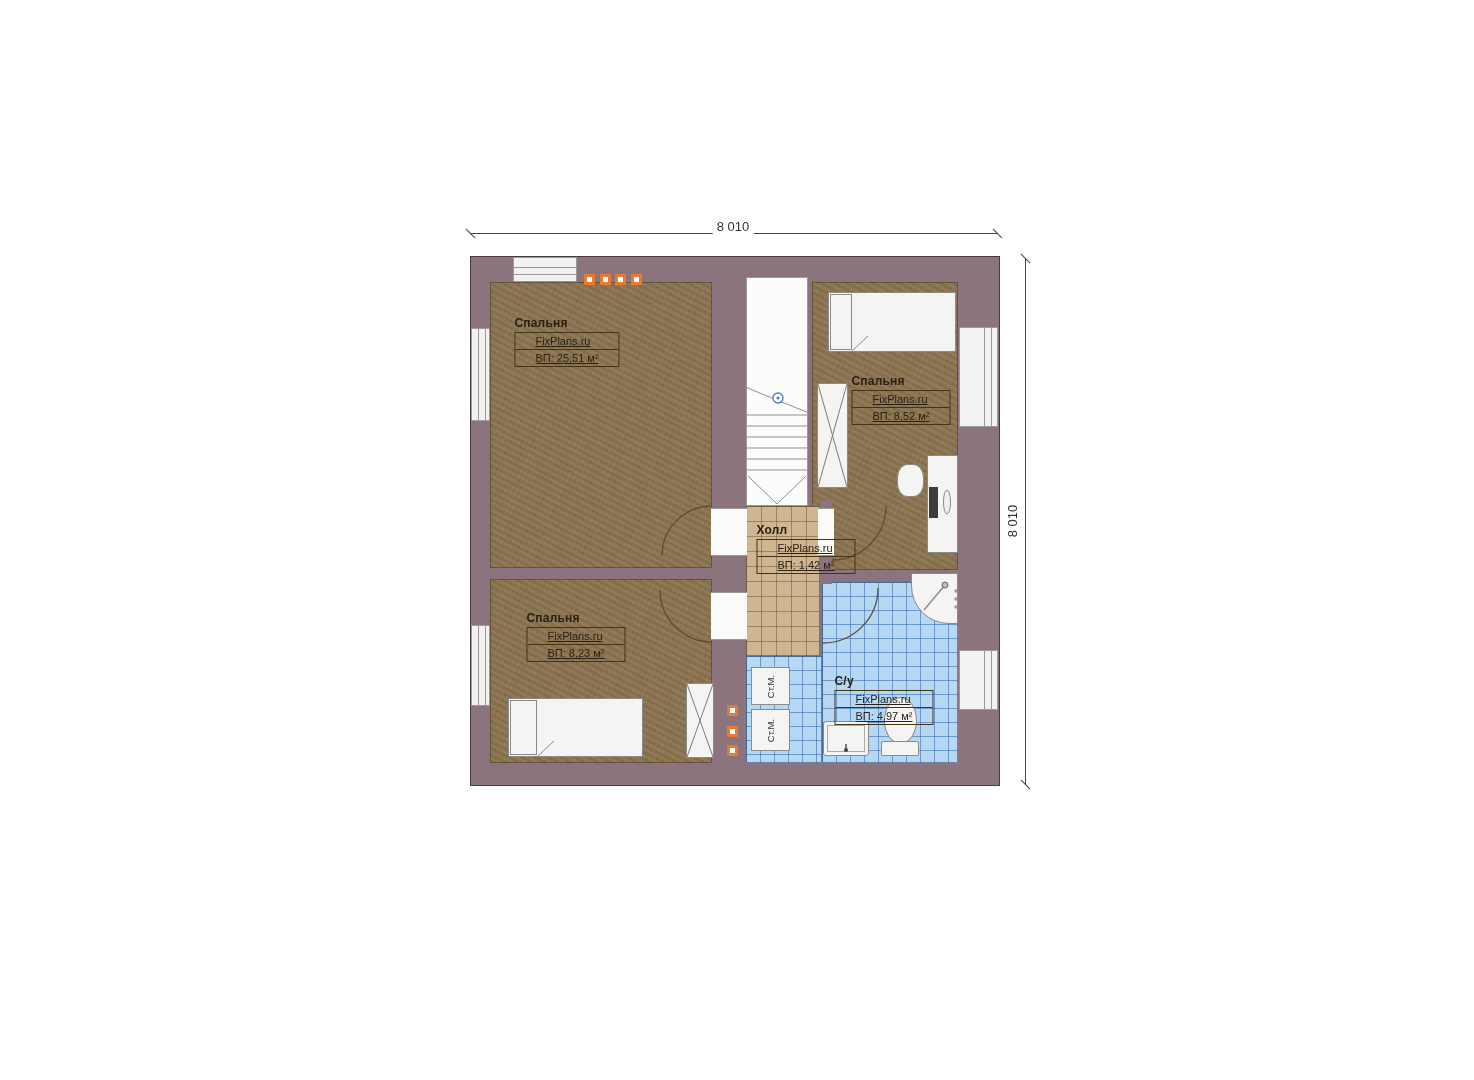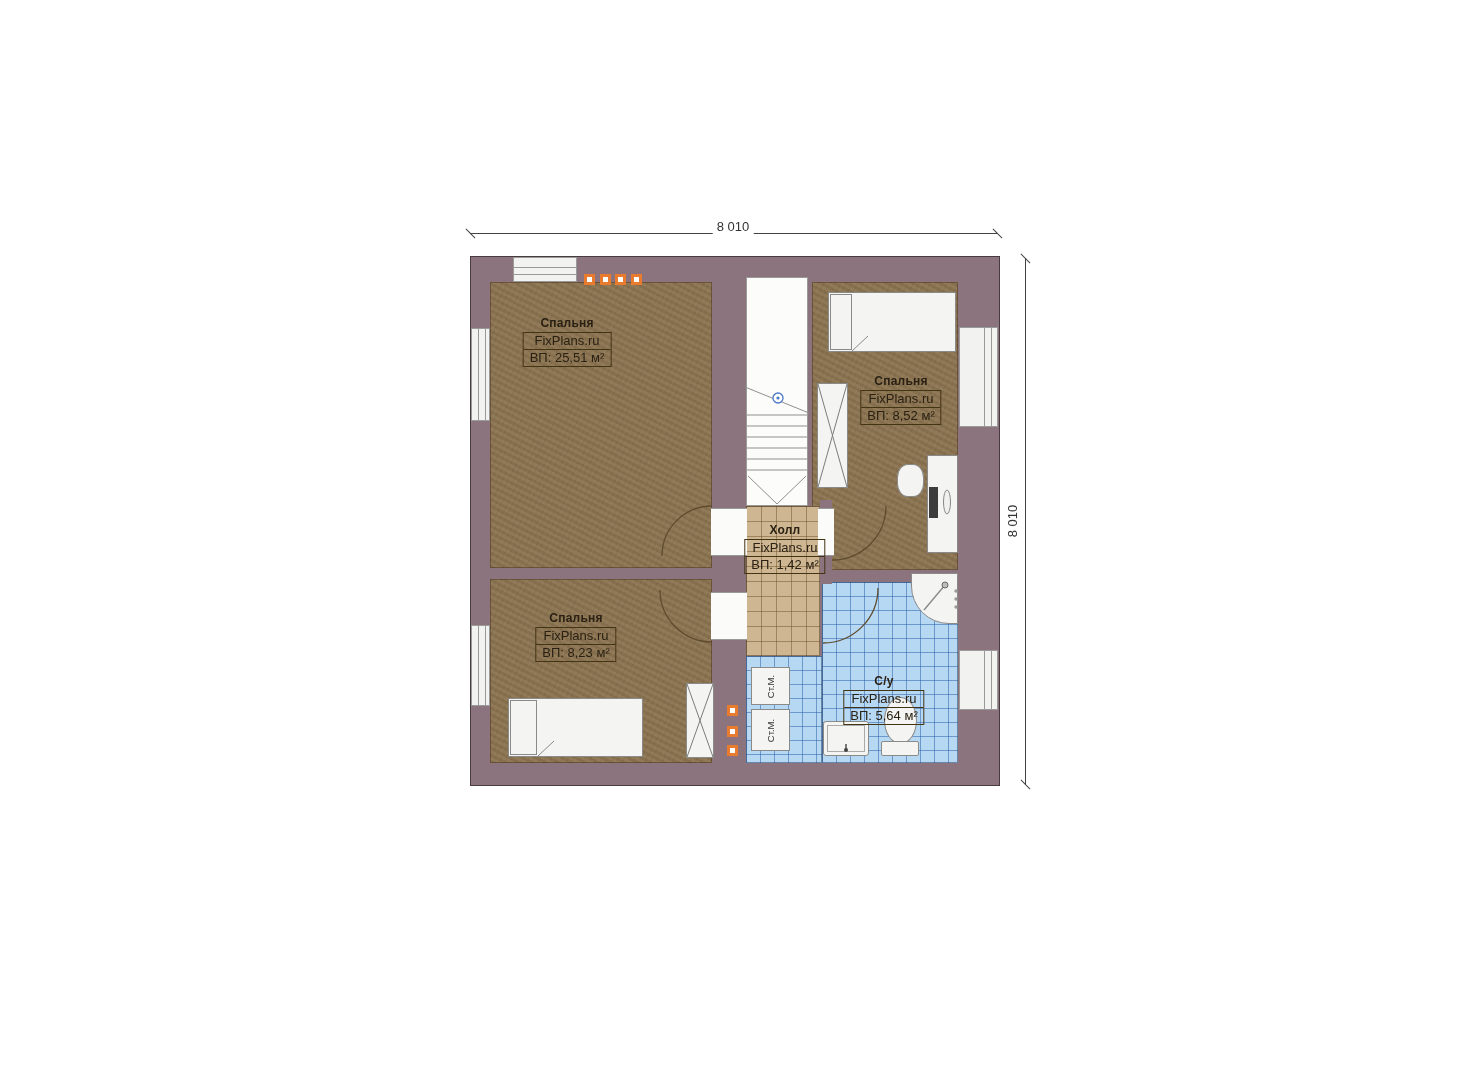--- a/index.html
+++ b/index.html
@@ -24,24 +24,24 @@
              border:1px solid #9a9a98;box-sizing:border-box;}
   .wall{position:absolute;background:#8b747d;}
   .doorway{position:absolute;background:#fbfbf9;border-top:1px solid #999;border-bottom:1px solid #999;box-sizing:border-box;}
   
   .window{position:absolute;background:#f2f2f0;border:1px solid #9a9a98;box-sizing:border-box;}
   .win-frame-h{position:absolute;left:0;right:0;top:9px;height:6px;border-top:1px solid #999;border-bottom:1px solid #999;}
   .win-frame-v{position:absolute;top:0;bottom:0;width:6px;border-left:1px solid #999;border-right:1px solid #999;}
   
   .furn{position:absolute;background:#f4f4f2;border:1px solid #8a8a88;box-sizing:border-box;}
   
-  .room-label{position:absolute;transform:translateX(-50%);text-align:center;z-index:30;color:#2a2114;}
+  .room-label{position:absolute;transform:translateX(-50%);text-align:left;z-index:30;color:#2a2114;}
   .room-name{font-size:12px;font-weight:bold;line-height:14px;margin-bottom:2px;letter-spacing:.2px;}
   .room-box{display:inline-block;border:1px solid #433414;}
-  .room-box div{font-size:13px;line-height:16px;padding:0 6px;white-space:nowrap;}
+  .room-box div{font-size:11px;line-height:16px;padding:0 20px;white-space:nowrap;text-decoration:underline;}
   .room-brand{border-bottom:1px solid #433414;}
   
   .osq{position:absolute;width:11px;height:11px;background:#fff;border:3px solid #e87b2e;box-sizing:border-box;z-index:25;}
   .wm{display:flex;align-items:center;justify-content:center;z-index:22;}
   .wm span{transform:rotate(-90deg);font-size:9.5px;color:#333;white-space:nowrap;}
   
   .dim-line-h{position:absolute;border-top:1px solid #444;height:0;}
   .dim-line-v{position:absolute;border-left:1px solid #444;width:0;}
   .dim-tick{position:absolute;width:13px;height:1px;background:#444;transform:rotate(45deg);}
   .dim-label{position:absolute;font-size:13px;color:#333;background:#fff;padding:0 4px;}
@@ -185,28 +185,28 @@
       <div class="room-area">ВП: 8,52 м²</div>
     </div>
   </div>
   <div class="room-label" style="left:576px;top:611px;">
     <div class="room-name">Спальня</div>
     <div class="room-box">
       <div class="room-brand">FixPlans.ru</div>
       <div class="room-area">ВП: 8,23 м²</div>
     </div>
   </div>
-  <div class="room-label" style="left:785px;top:523px;">
+  <div class="room-label" style="left:806px;top:523px;">
     <div class="room-name">Холл</div>
     <div class="room-box">
       <div class="room-brand">FixPlans.ru</div>
       <div class="room-area">ВП: 1,42 м²</div>
     </div>
   </div>
   <div class="room-label" style="left:884px;top:674px;">
     <div class="room-name">С/у</div>
     <div class="room-box">
       <div class="room-brand">FixPlans.ru</div>
-      <div class="room-area">ВП: 5,64 м²</div>
+      <div class="room-area">ВП: 4,97 м²</div>
     </div>
   </div>
 
 </div>
 
 </body></html>

